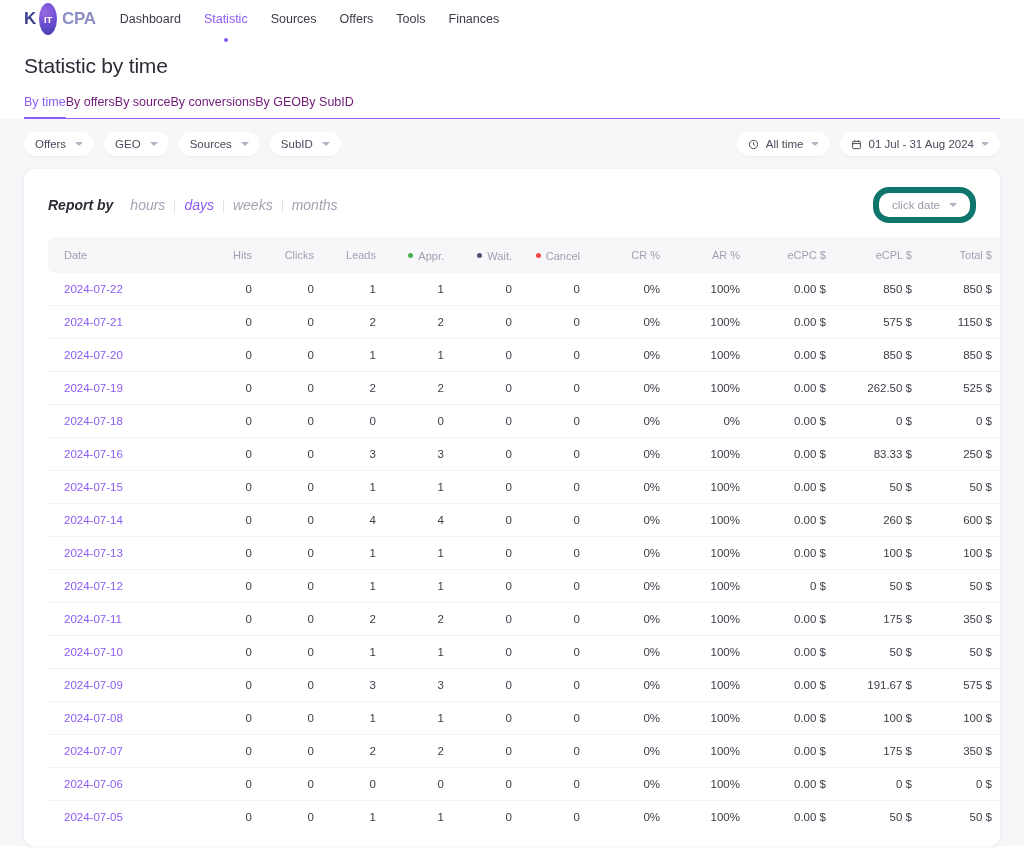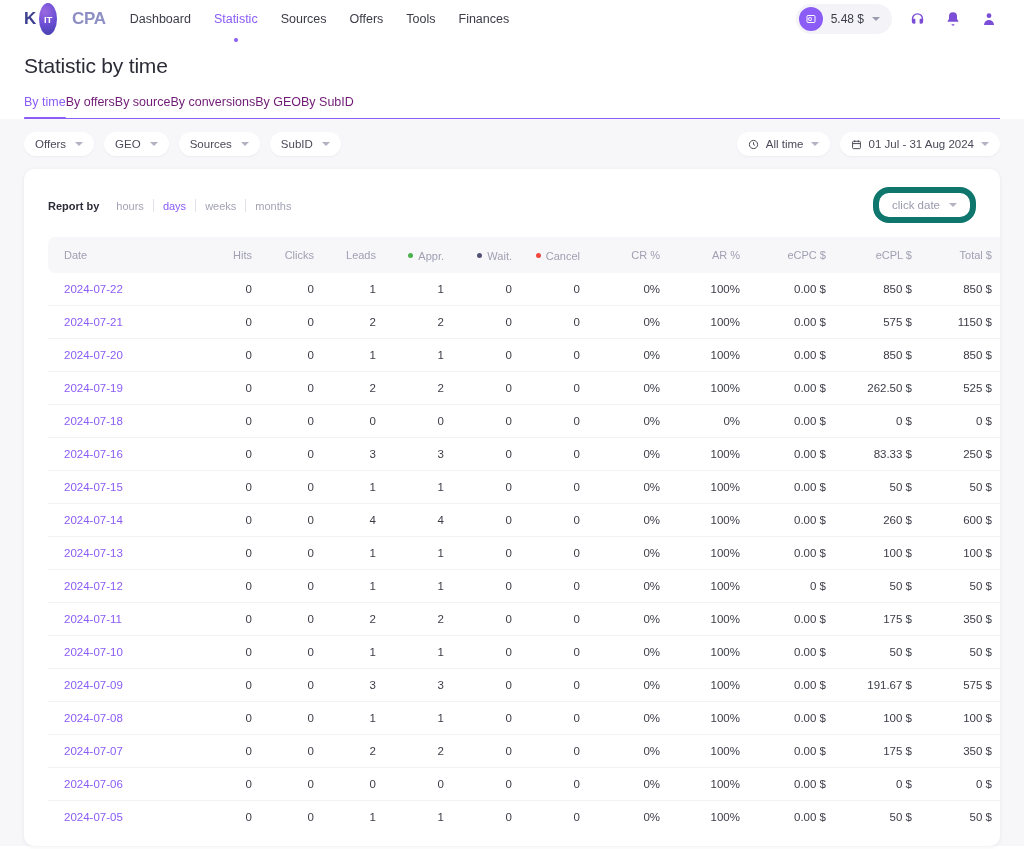--- a/index.html
+++ b/index.html
@@ -47,21 +47,21 @@
     font-size: 9.5px;
     font-weight: 700;
     letter-spacing: -0.2px;
     margin: 0 1px;
   }
   .logo-cpa {
     font-size: 17px;
     font-weight: 700;
     color: #8d8fc4;
     letter-spacing: -0.3px;
-    margin-left: 12px;
+    margin-left: 2px;
   }
   .nav-links {
     display: flex;
     align-items: center;
     gap: 23px;
     height: 100%;
   }
   .nav-link {
     font-size: 12.5px;
     color: #3c3c48;
@@ -184,21 +184,22 @@
     overflow: hidden;
   }
   .report-row {
     display: flex;
     align-items: center;
     margin-bottom: 14px;
   }
   .report-by {
     display: flex;
     align-items: flex-end;
-    font-size: 11px;
+    font-size: 14px;
+    font-style: italic;
   }
   .report-label { color: #2c2c38; font-weight: 700; margin-right: 8px; }
   .report-opt {
     color: #a3a3b5;
     cursor: pointer;
     padding: 0 9px;
   }
   .report-opt.active { color: #8b5cf6; }
   .report-sep { width: 1px; height: 13px; background: #e2e2ea; }
   .click-date {
@@ -265,48 +266,20 @@
 
   <div class="nav-links">
     <div class="nav-link">Dashboard</div>
     <div class="nav-link active">Statistic</div>
     <div class="nav-link">Sources</div>
     <div class="nav-link">Offers</div>
     <div class="nav-link">Tools</div>
     <div class="nav-link">Finances</div>
   </div>
 
-  <div class="nav-right">
-    <div class="balance-pill">
-      <span class="balance-icon">
-        <svg width="12" height="12" viewBox="0 0 24 24" fill="none" stroke="#ffffff" stroke-width="2">
-          <rect x="4" y="5" width="16" height="14" rx="2"></rect>
-            <rect x="7.5" y="9" width="5" height="6" rx="1"></rect>
-        </svg>
-      </span>
-      <span class="balance-amount">5.48 $</span>
-      <span class="caret"></span>
-    </div>
-    <div class="icon-btn">
-      <svg width="17" height="17" viewBox="0 0 24 24" fill="currentColor">
-        <path d="M12 3a8 8 0 00-8 8v4a3 3 0 003 3h1a1 1 0 001-1v-5a1 1 0 00-1-1H6v-0a6 6 0 0112 0v0h-2a1 1 0 00-1 1v5a1 1 0 001 1h1a3 3 0 003-3v-4a8 8 0 00-8-8z"></path>
-      </svg>
-    </div>
-    <div class="icon-btn">
-      <svg width="16" height="16" viewBox="0 0 24 24" fill="currentColor">
-        <path d="M12 2a6 6 0 00-6 6v4l-2 3v1h16v-1l-2-3V8a6 6 0 00-6-6zm0 20a2.5 2.5 0 002.45-2h-4.9A2.5 2.5 0 0012 22z"></path>
-      </svg>
-    </div>
-    <div class="icon-btn">
-      <svg width="16" height="16" viewBox="0 0 24 24" fill="currentColor">
-        <circle cx="12" cy="7" r="3.6"></circle>
-          <path d="M4.5 21a7.5 7.5 0 0115 0z"></path>
-      </svg>
-    </div>
-  </div>
 </div>
 
 <div class="page-head">
   <div class="page-title">Statistic by time</div>
   <div class="tabs">
     <div class="tab active">By time</div>
     <div class="tab">By offers</div>
     <div class="tab">By source</div>
     <div class="tab">By conversions</div>
     <div class="tab">By GEO</div>

